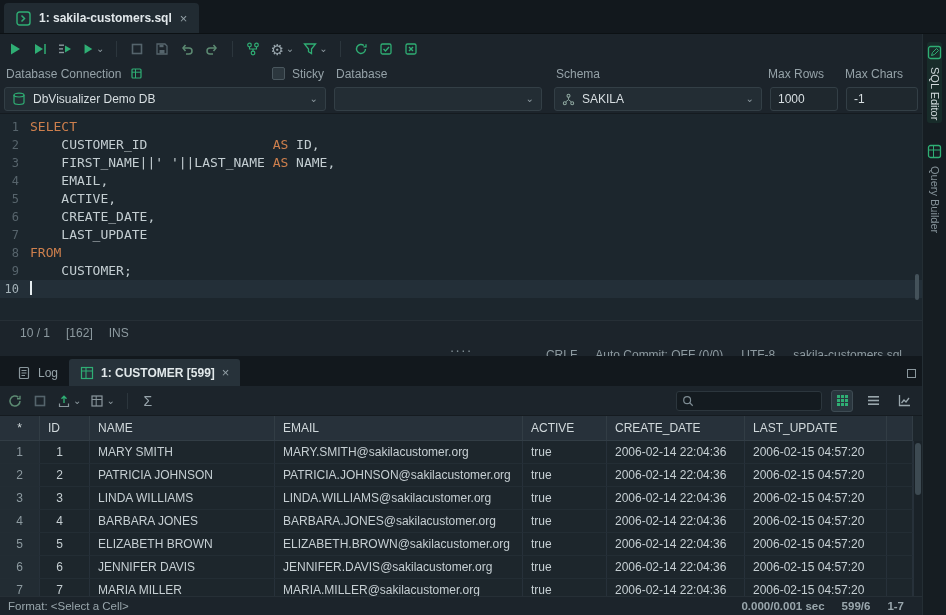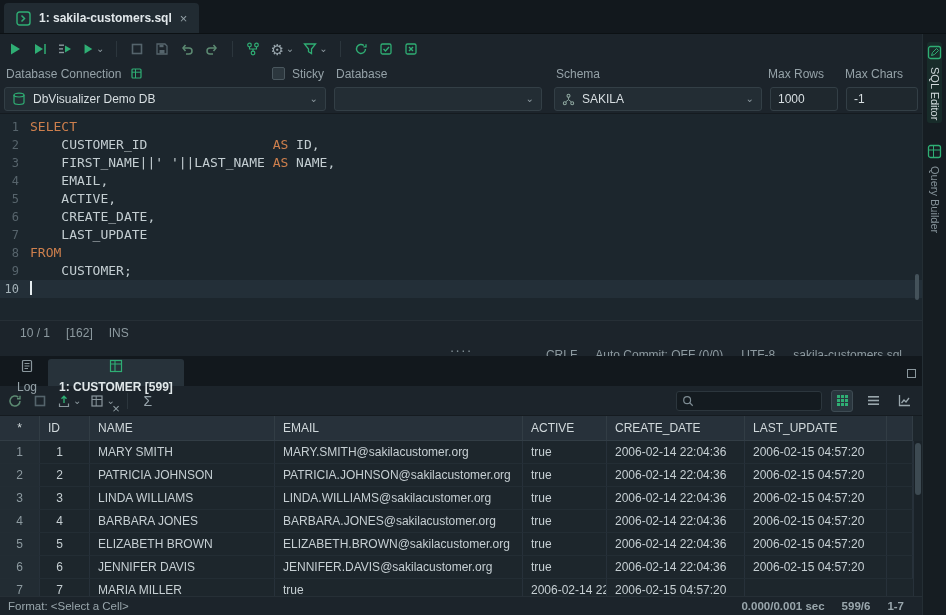--- a/index.html
+++ b/index.html
@@ -49,21 +49,21 @@
   .cursor { display:inline-block; width:2px; height:14px; background:#e6edf0; vertical-align:-2px; }
   .ed-mark { position:absolute; right:3px; top:160px; width:4px; height:26px; background:#44525a; border-radius:2px; }
 
   .ed-status { height:24px; flex:none; background:#1c242b; border-top:1px solid #262f36; display:flex; align-items:center; gap:16px; padding:0 20px; font-size:12px; color:#8d9aa0; }
   .ed-status .right { margin-left:auto; display:flex; gap:18px;margin-top:44px; }
 
   .splitter { height:12px; flex:none; display:flex; align-items:center; justify-content:center; color:#7d8b91; font-size:14px; letter-spacing:1px; line-height:6px; cursor:row-resize; }
 
   
   .res-tabs { height:30px; flex:none; background:#12181d; display:flex; align-items:flex-end; padding:0 6px; }
-  .res-tab { height:27px; display:flex; align-items:center; gap:7px; padding:0 11px; color:#97a4aa; font-size:12px; cursor:pointer;flex-direction:column; }
+  .res-tab { height:27px; display:flex; align-items:center; gap:7px; padding:0 11px; color:#97a4aa; font-size:12px; cursor:pointer; }
   .res-tab.active { background:#27323a; border-radius:3px 3px 0 0; color:#e1e8ea; font-weight:bold; }
   .maxbox { margin-left:auto; margin-bottom:8px; width:9px; height:9px; border:1px solid #8a979d; cursor:pointer; }
 
   .res-toolbar { height:30px; flex:none; display:flex; align-items:center; gap:9px; padding:0 7px; border-bottom:1px solid #151b20; }
   .search { margin-left:auto; width:146px; height:20px; background:#141b20; border:1px solid #2c363d; border-radius:3px; display:flex; align-items:center; gap:5px; padding:0 5px; }
   .search input { flex:1; min-width:0; background:transparent; border:none; outline:none; color:#d0d8db; font-size:12px; font-family:"Liberation Sans", sans-serif; }
   .viewbtn { width:22px; height:22px; display:flex; align-items:center; justify-content:center; cursor:pointer; border:1px solid transparent; }
   .viewbtn.active { background:#2a363e; border:1px solid #3e4b53; border-radius:3px; }
 
   
@@ -460,20 +460,21 @@
           <div class="gc">JENNIFER DAVIS</div>
           <div class="gc">JENNIFER.DAVIS@sakilacustomer.org</div>
           <div class="gc">true</div>
           <div class="gc">2006-02-14 22:04:36</div>
           <div class="gc">2006-02-15 04:57:20</div>
           <div class="gc"></div>
 
           <div class="gc rownum">7</div>
           <div class="gc idcell">7</div>
           <div class="gc">MARIA MILLER</div>
+          <div class="gc">MARIA.MILLER@sakilacustomer.org</div>
           <div class="gc">true</div>
           <div class="gc">2006-02-14 22:04:36</div>
           <div class="gc">2006-02-15 04:57:20</div>
           <div class="gc"></div>
         </div>
         <div class="vscroll">
             <div class="vthumb"></div>
           </div>
       </div>
 

